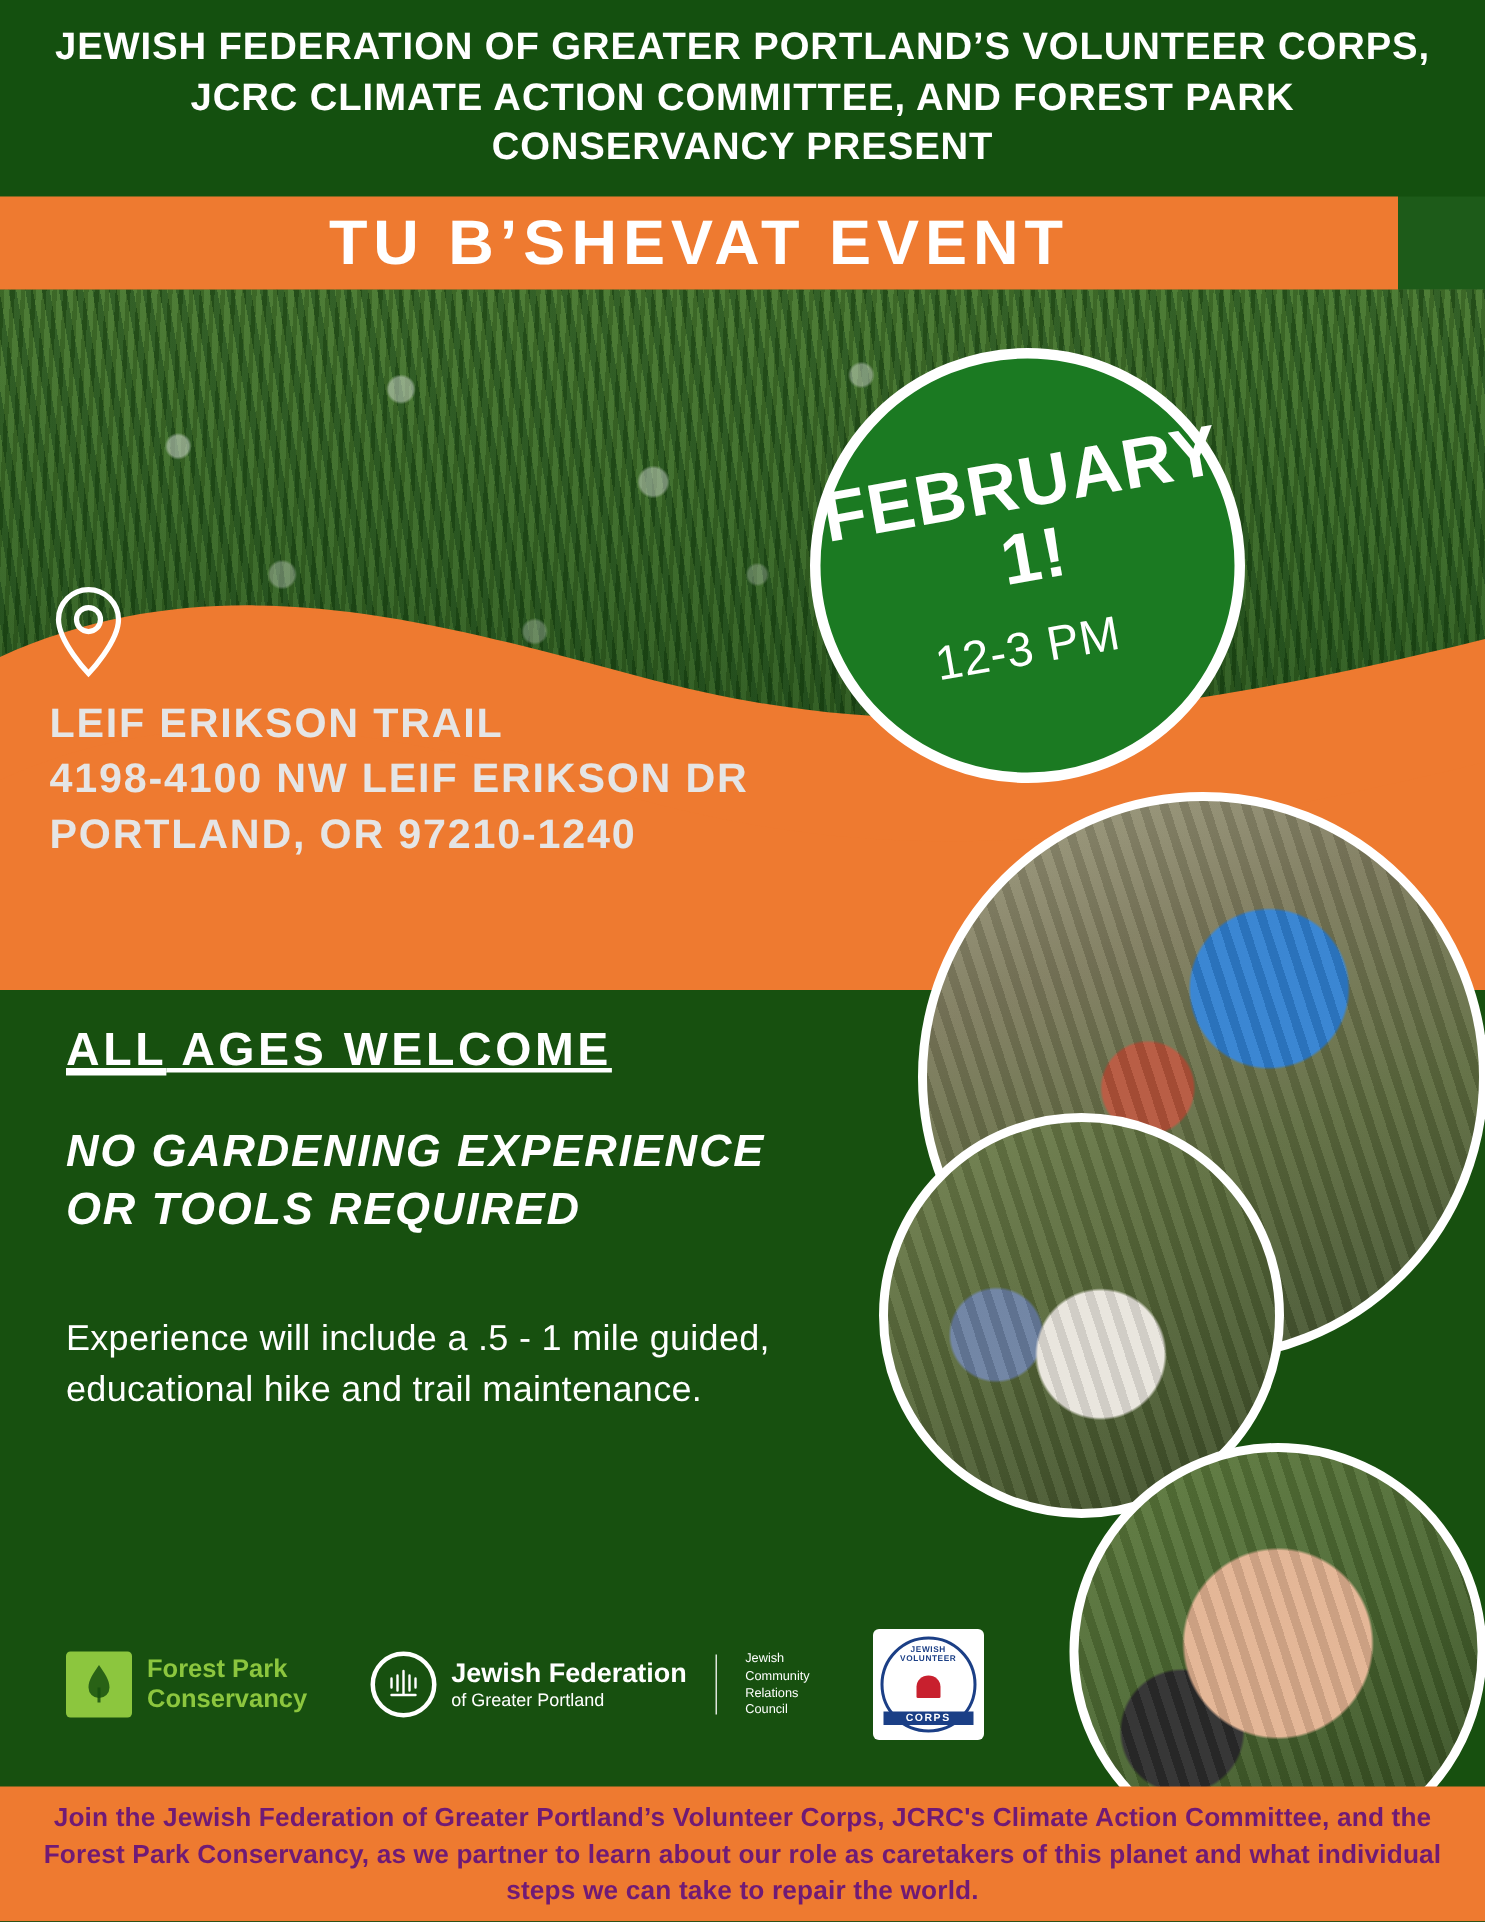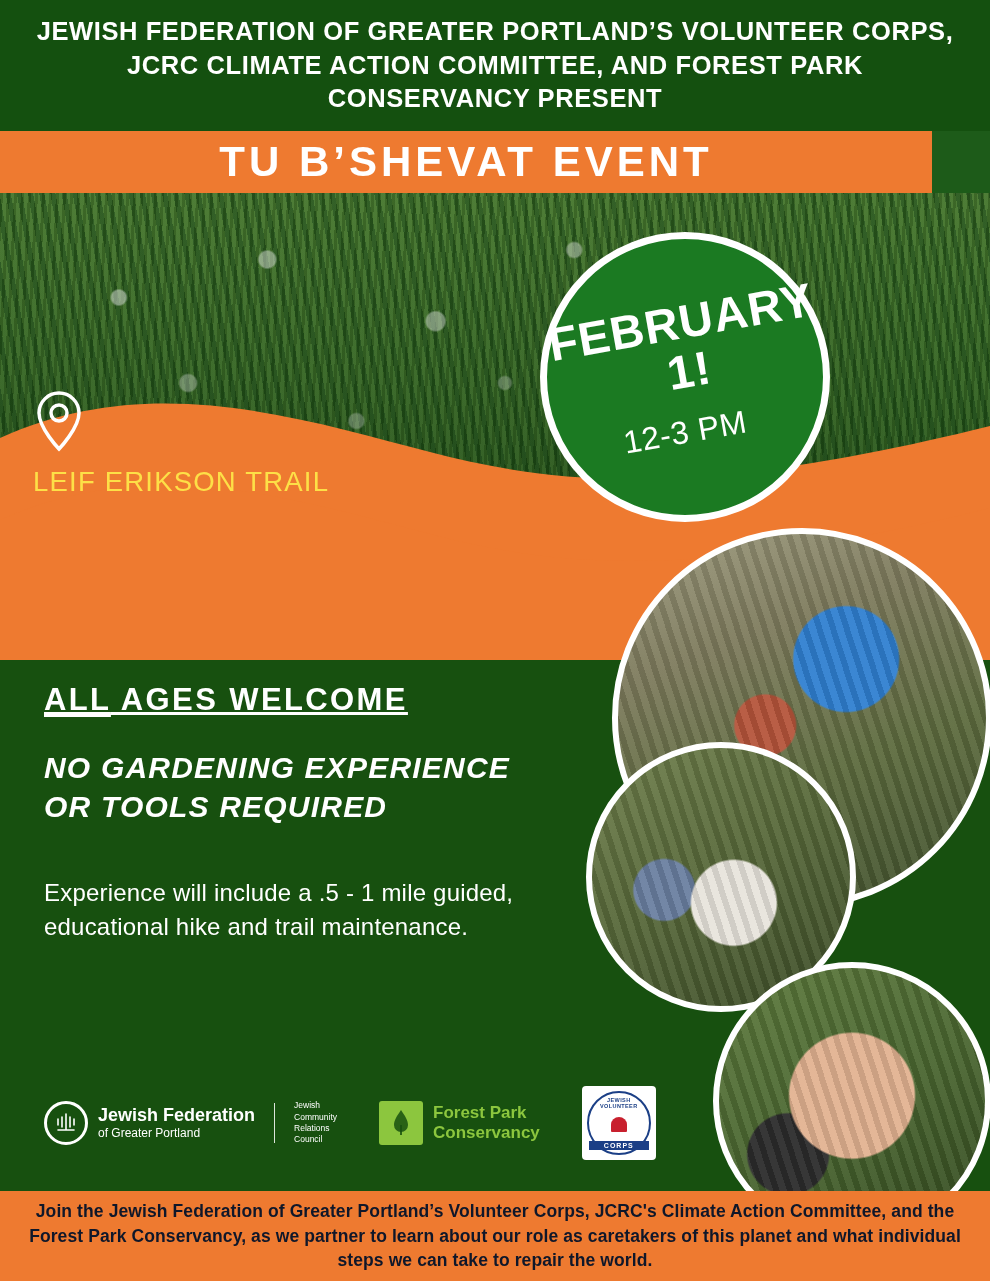--- a/index.html
+++ b/index.html
@@ -85,22 +85,22 @@
     z-index: 3;
   }
 
   
   .location {
     position: absolute; left: 33px; top: 390px; z-index: 5; width: 560px;
   }
   .pin-icon { width: 52px; height: 62px; display: block; }
   .location-lines {
     margin-top: 12px;
-    color: #fde047;
-    font-weight: normal;
+    color: #e5e5e5;
+    font-weight: bold;
     font-size: 27.5px;
     letter-spacing: 1.2px;
     line-height: 1.34;
     text-transform: uppercase;
   }
 
   
   .date-circle {
     position: absolute; left: 540px; top: 232px; width: 290px; height: 290px;
     border-radius: 50%;
@@ -184,21 +184,21 @@
     padding: 1px 0; letter-spacing: 1px; }
   .jvc-heart { width: 16px; height: 15px; background: #c8202e; border-radius: 50% 50% 6% 6%; margin-top: 2px; }
 
   
   .footer-band {
     position: absolute; left: 0; bottom: 0; width: 990px; height: 90px;
     background: #ee7a30; z-index: 7;
     display: flex; align-items: center; justify-content: center;
   }
   .footer-text {
-    color: #0f172a; font-weight: bold; font-size: 17.5px;
+    color: #701a75; font-weight: bold; font-size: 17.5px;
     line-height: 1.42; text-align: center; width: 950px; letter-spacing: .1px;
   }
 </style>
 </head>
 <body>
 
 <div class="poster">
 
   <div class="meadow">
     <div class="meadow-dark"></div>
@@ -223,71 +223,73 @@
     <div class="date-time">12-3 PM</div>
   </div>
 
   <div class="location">
     <svg class="pin-icon" viewBox="0 0 52 62">
       <path d="M26 3 C15 3 6 12 6 23 C6 38 26 59 26 59 C26 59 46 38 46 23 C46 12 37 3 26 3 Z" fill="none" stroke="#ffffff" stroke-width="3.5"></path>
       <circle cx="26" cy="23" r="8" fill="none" stroke="#ffffff" stroke-width="3.5"></circle>
     </svg>
     <div class="location-lines">
       <div>LEIF ERIKSON TRAIL</div>
+      <div>4198-4100 NW LEIF ERIKSON DR</div>
+      <div>PORTLAND, OR 97210-1240</div>
     </div>
   </div>
 
   <div class="copy">
     <div class="all-ages"><u>ALL</u><span> AGES WELCOME</span></div>
     <div class="no-garden">NO GARDENING EXPERIENCE OR TOOLS REQUIRED</div>
     <div class="exp-text">Experience will include a .5 - 1 mile guided, educational hike and trail maintenance.</div>
   </div>
 
   <div class="circle-photo" id="ph-hikers">
       <div class="shade"></div>
     </div>
   <div class="circle-photo" id="ph-kids">
       <div class="shade"></div>
     </div>
   <div class="circle-photo" id="ph-hands">
       <div class="shade"></div>
     </div>
 
   <div class="logos">
-
-    <div class="logo">
-      <div class="jf-mark">
-        <svg width="26" height="26" viewBox="0 0 26 26">
-          <path d="M13 4 V20 M5 9 V15 M9 7 V17 M17 7 V17 M21 9 V15 M5 20 H21" stroke="#ffffff" stroke-width="1.6" fill="none" stroke-linecap="round"></path>
-        </svg>
-      </div>
-      <div class="jf-text">
-        <div class="jf-title">Jewish Federation</div>
-        <div class="jf-sub">of Greater Portland</div>
-      </div>
-      <div class="jf-divider"></div>
-      <div class="jcrc-text" style="white-space:pre-line">Jewish
-Community
-Relations
-Council</div>
-    </div>
 
     <div class="logo">
       <div class="fpc-mark">
         <svg width="30" height="30" viewBox="0 0 30 30">
           <path d="M15 2 C11 8 8 12 8 17 a7 7 0 0 0 14 0 C22 12 19 8 15 2 Z" fill="#17500f" opacity="0.85"></path>
           <rect x="14" y="17" width="2" height="10" fill="#17500f" opacity="0.85"></rect>
         </svg>
       </div>
       <div class="fpc-text">
         <div>Forest Park</div>
         <div>Conservancy</div>
       </div>
     </div>
 
+    <div class="logo">
+      <div class="jf-mark">
+        <svg width="26" height="26" viewBox="0 0 26 26">
+          <path d="M13 4 V20 M5 9 V15 M9 7 V17 M17 7 V17 M21 9 V15 M5 20 H21" stroke="#ffffff" stroke-width="1.6" fill="none" stroke-linecap="round"></path>
+        </svg>
+      </div>
+      <div class="jf-text">
+        <div class="jf-title">Jewish Federation</div>
+        <div class="jf-sub">of Greater Portland</div>
+      </div>
+      <div class="jf-divider"></div>
+      <div class="jcrc-text" style="white-space:pre-line">Jewish
+Community
+Relations
+Council</div>
+    </div>
+
     <div class="jvc-badge">
       <div class="jvc-circle">
         <div class="jvc-top">JEWISH VOLUNTEER</div>
         <div class="jvc-heart"></div>
         <div class="jvc-bot">CORPS</div>
       </div>
     </div>
 
   </div>
 

